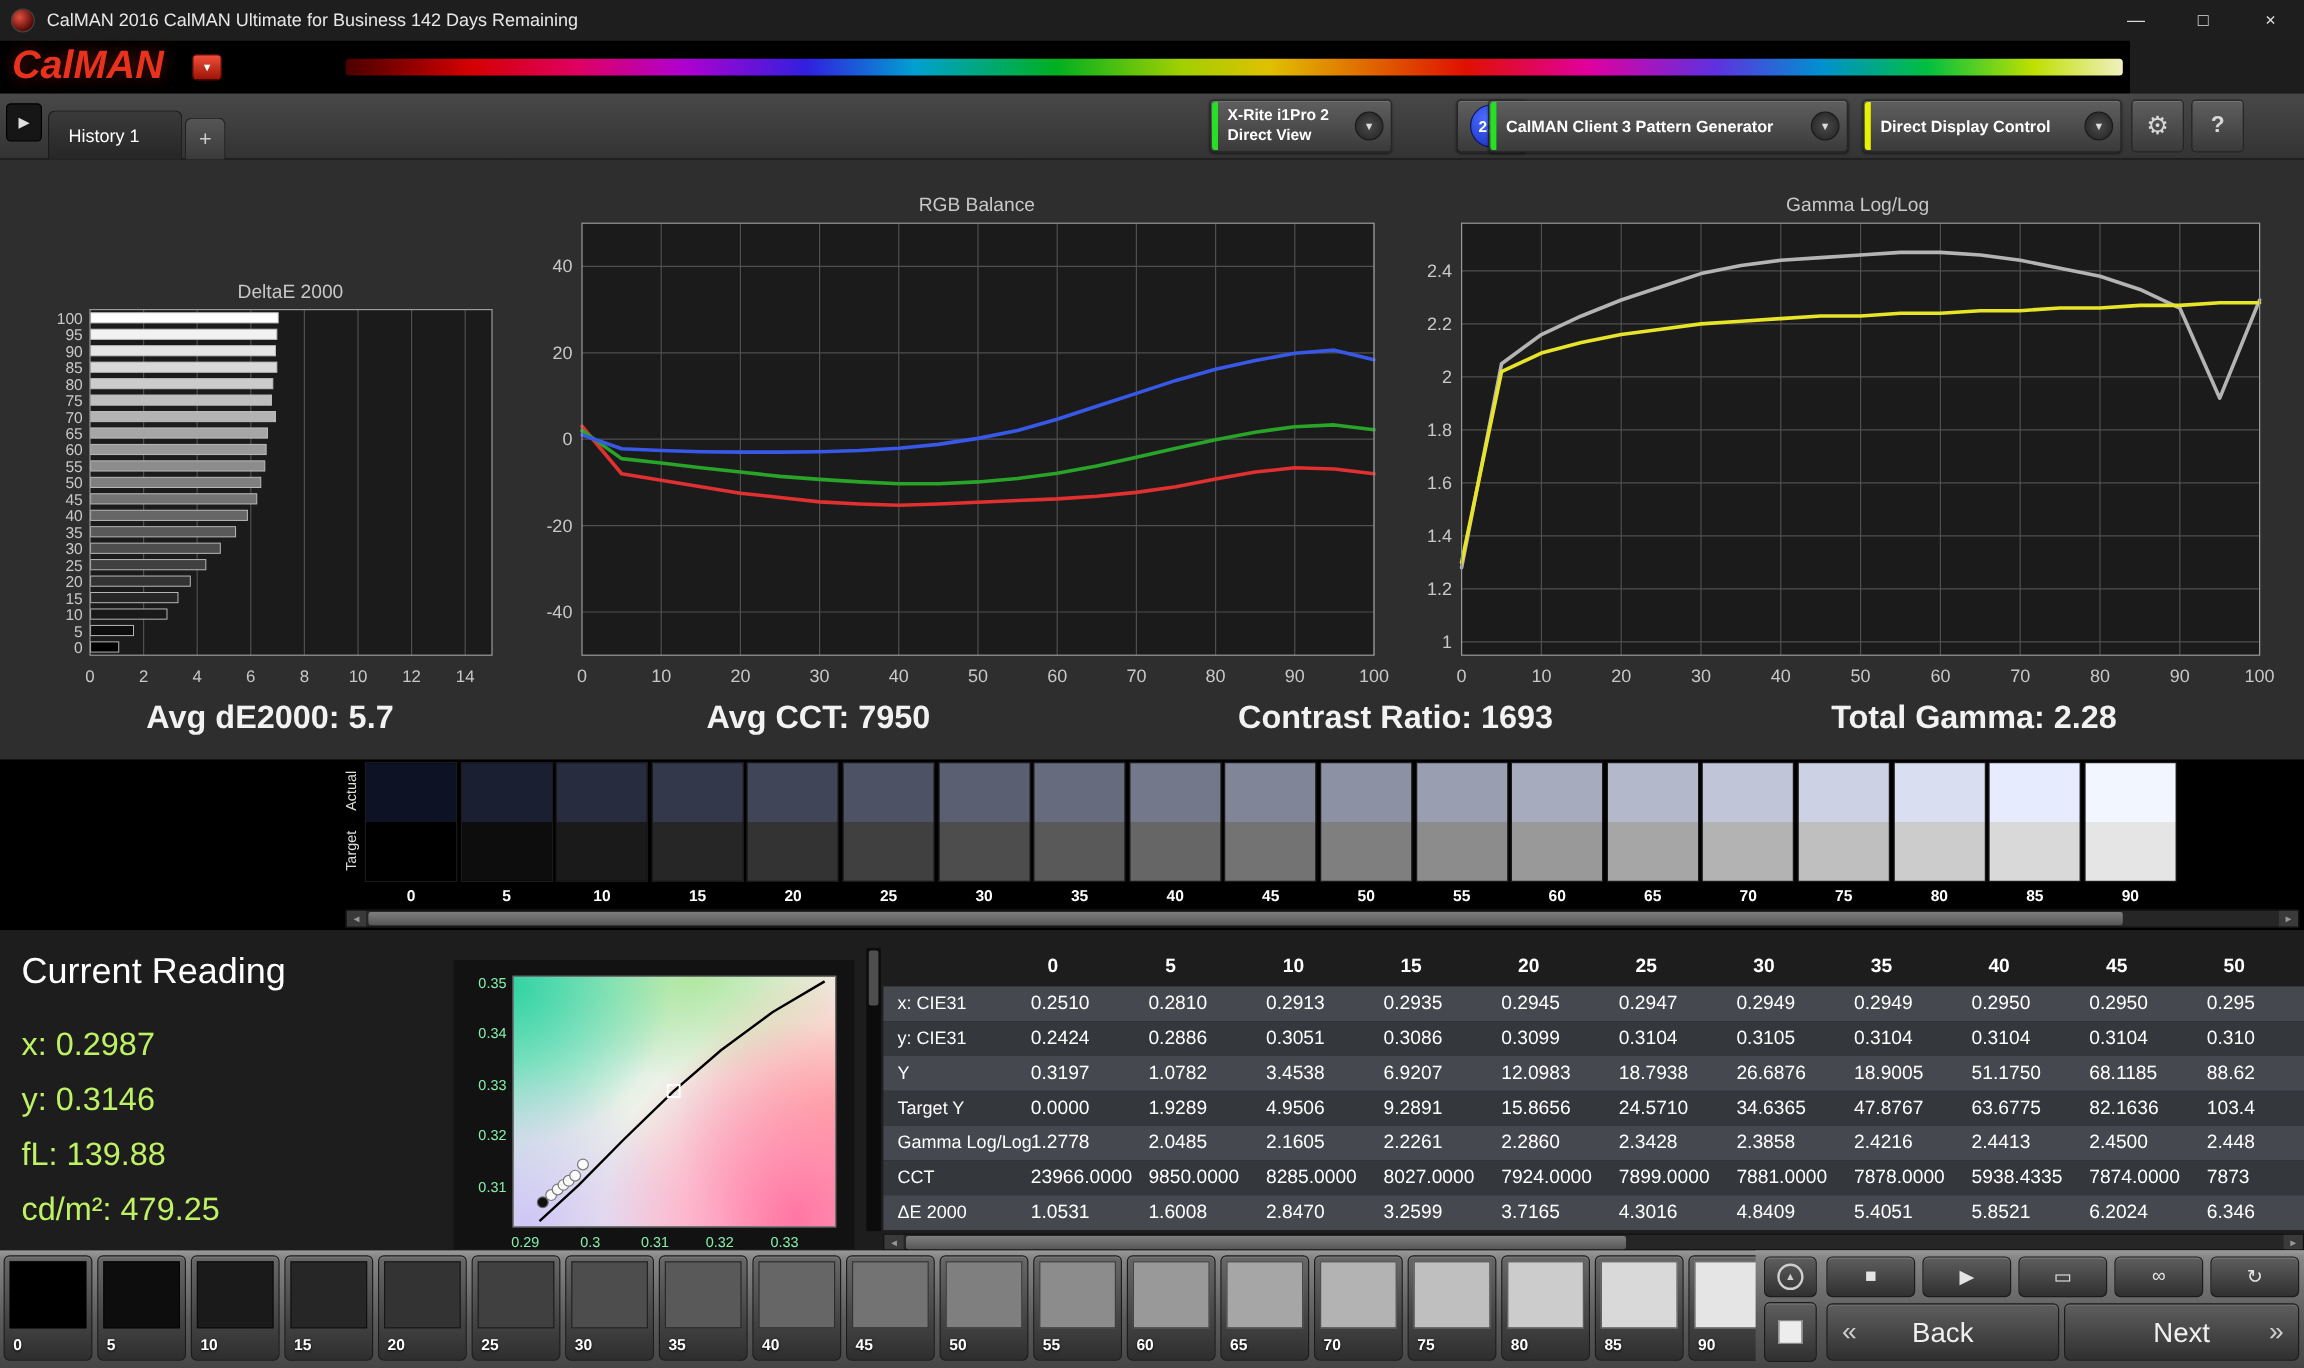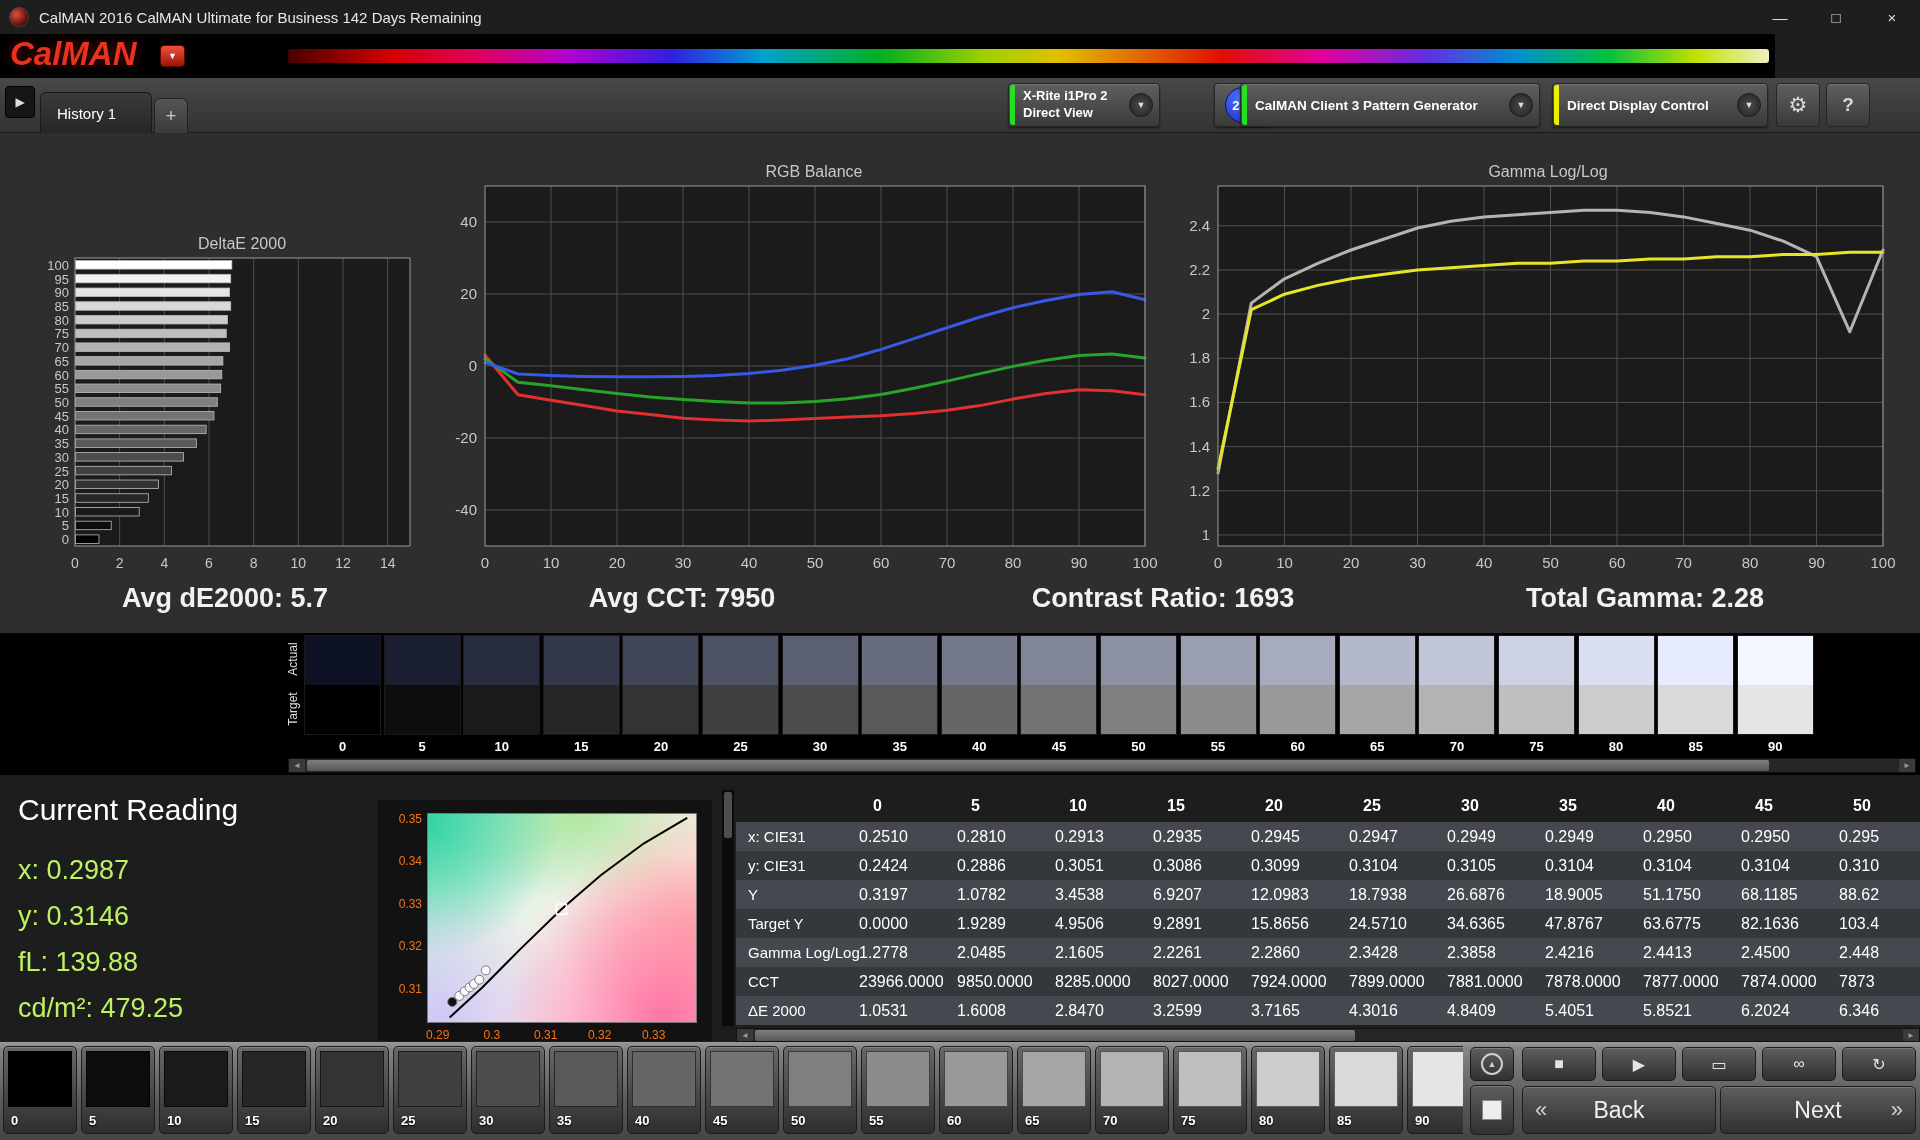--- a/index.html
+++ b/index.html
@@ -70,21 +70,21 @@
   #ciepanel{position:absolute;left:378px;top:25px;width:334px;height:241px;background:#121212;}
   #cieplot{position:absolute;left:49px;top:13px;width:270px;height:210px;border:1px solid #777;
     background:
       radial-gradient(circle at 88% 96%, rgba(255,110,160,.9), rgba(255,110,160,0) 52%),
       radial-gradient(circle at 100% 55%, rgba(255,160,140,.65), rgba(255,160,140,0) 45%),
       radial-gradient(circle at 4% 98%, rgba(195,185,250,.75), rgba(195,185,250,0) 40%),
       radial-gradient(ellipse 70% 90% at 0% 4%, rgba(45,210,160,.95), rgba(45,210,160,0) 70%),
       radial-gradient(ellipse 80% 70% at 55% 0%, rgba(170,230,150,.85), rgba(170,230,150,0) 60%),
       linear-gradient(140deg,#9fe8cf 0%,#eef2e8 45%,#ffe2ea 80%,#ffc9d8 100%);}
   #ciesvg{position:absolute;left:0;top:0;}
-  .cietick{position:absolute;font-size:12px;color:#f97316;}
+  .cietick{position:absolute;font-size:12px;color:#86efac;}
   .cietick.y{left:0;width:44px;text-align:right;}
   .cietick.x{top:228px;width:38px;text-align:center;}
   #tablevscroll{position:absolute;left:722px;top:15px;width:12px;height:236px;background:#0c0c0c;}
   .vthumb{position:absolute;left:2px;top:2px;width:8px;height:46px;background:#4e4e4e;border-radius:2px;}
   #datatable{position:absolute;left:736px;top:15px;width:1184px;height:235px;overflow:hidden;}
   .trow{display:flex;height:29px;align-items:center;}
   .thead{height:32px;font-weight:bold;font-size:16px;color:#fff;}
   .even{background:#45484e;}
   .odd{background:#34373c;}
   .tlabel{width:123px;padding-left:12px;font-size:15px;color:#fff;flex:0 0 auto;white-space:nowrap;overflow:hidden;}
@@ -553,21 +553,21 @@
         <div class="trow odd">
           <span class="tlabel">CCT</span>
           <span class="tcell">23966.0000</span>
           <span class="tcell">9850.0000</span>
           <span class="tcell">8285.0000</span>
           <span class="tcell">8027.0000</span>
           <span class="tcell">7924.0000</span>
           <span class="tcell">7899.0000</span>
           <span class="tcell">7881.0000</span>
           <span class="tcell">7878.0000</span>
-          <span class="tcell">7877.0000</span>
+          <span class="tcell">5938.4335</span>
           <span class="tcell">7874.0000</span>
           <span class="tcell">7873</span>
         </div>
         <div class="trow even">
           <span class="tlabel">ΔE 2000</span>
           <span class="tcell">1.0531</span>
           <span class="tcell">1.6008</span>
           <span class="tcell">2.8470</span>
           <span class="tcell">3.2599</span>
           <span class="tcell">3.7165</span>

